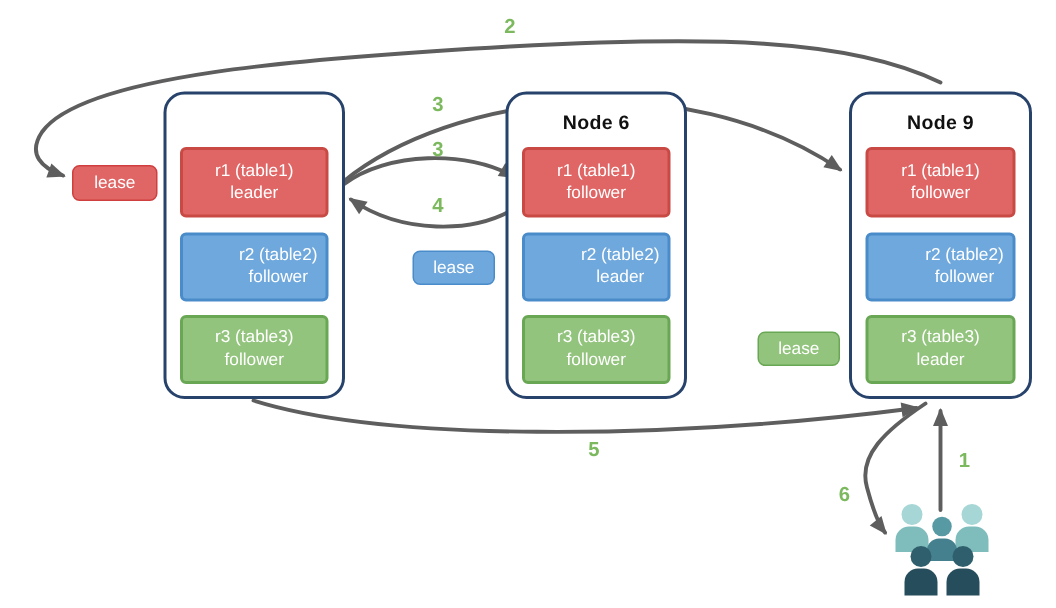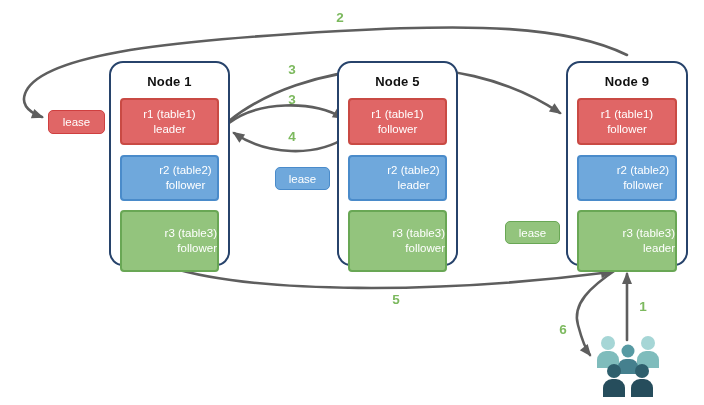--- a/index.html
+++ b/index.html
@@ -21,21 +21,21 @@
     position:absolute;left:9px;right:9px;border-radius:4px;box-sizing:border-box;
     display:flex;flex-direction:column;align-items:center;justify-content:center;
     color:#ffffff;font-size:11.5px;line-height:1.3;text-align:center;
     border:2px solid transparent;
   }
   .replica.red{background:#e06666;border-color:#c94a44;}
   .replica.blue{background:#6fa8dc;border-color:#4a8bca;padding-left:32px;}
   .replica.green{background:#93c47d;border-color:#69a755;}
   .r1{top:35px;height:47px;}
   .r2{top:92px;height:46px;}
-  .r3{top:147px;height:62px;align-items:flex-end;}
+  .r3{top:147px;height:46px;}
 
   .lease{
     position:absolute;box-sizing:border-box;border-radius:5px;color:#ffffff;
     font-size:11.5px;display:flex;align-items:center;justify-content:center;
     border:1.5px solid transparent;
   }
   .lease.red{background:#e06666;border-color:#cf3f3f;}
   .lease.blue{background:#6fa8dc;border-color:#4a8bca;}
   .lease.green{background:#93c47d;border-color:#69a755;}
 
@@ -60,37 +60,36 @@
       <path d="M229,121 C300,63 455,42 560,113" marker-end="url(#ah)"></path>
       <path d="M229,123 C258,101 312,100 343,118" marker-end="url(#ah)"></path>
       <path d="M348,136 C316,158 266,155 234,133" marker-end="url(#ah)"></path>
       <path d="M169,267 C255,294 440,294 611,272" marker-end="url(#ah)"></path>
       <path d="M627,340 L627,274" marker-end="url(#ah)"></path>
       <path d="M617,269 C590,287 572,304 578,325 C582,340 586,350 590,355" marker-end="url(#ah)"></path>
     </g>
   </svg>
 
   <div class="node" style="left:109px;top:61px;">
-    <div class="node-title">Node 1</div>
     <div class="replica red r1">
       <span>r1 (table1)</span>
       <span>leader</span>
     </div>
     <div class="replica blue r2">
       <span>r2 (table2)</span>
       <span>follower</span>
     </div>
     <div class="replica green r3">
       <span>r3 (table3)</span>
       <span>follower</span>
     </div>
   </div>
 
   <div class="node" style="left:337px;top:61px;">
-    <div class="node-title">Node 5</div>
+    <div class="node-title">Node 6</div>
     <div class="replica red r1">
       <span>r1 (table1)</span>
       <span>follower</span>
     </div>
     <div class="replica blue r2">
       <span>r2 (table2)</span>
       <span>leader</span>
     </div>
     <div class="replica green r3">
       <span>r3 (table3)</span>

